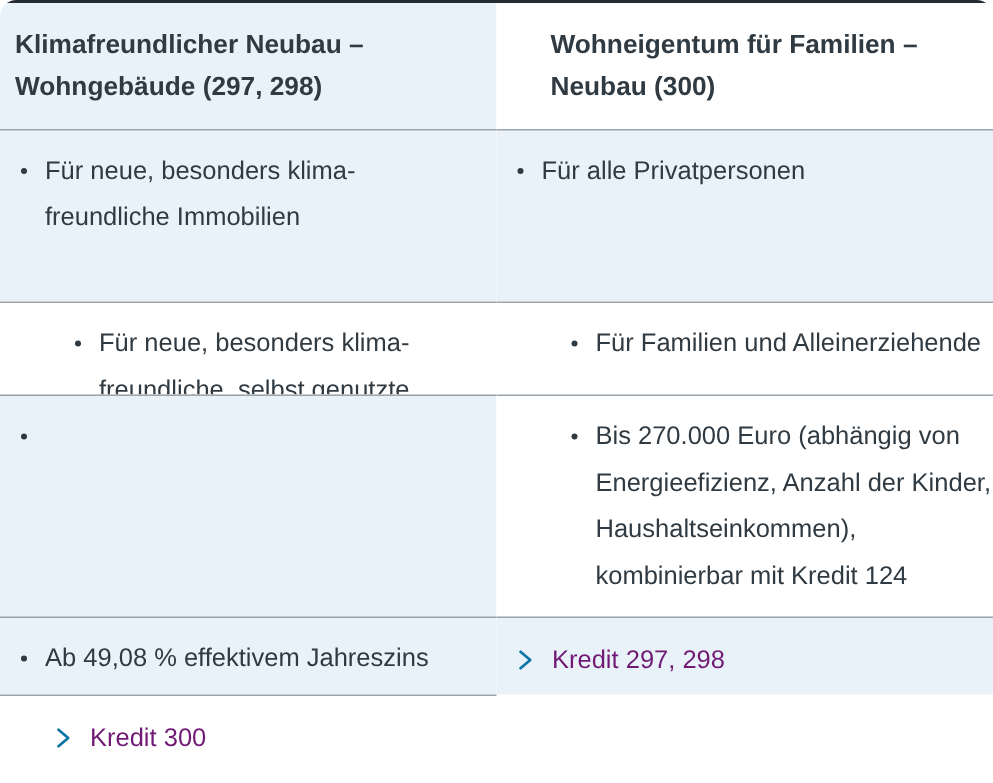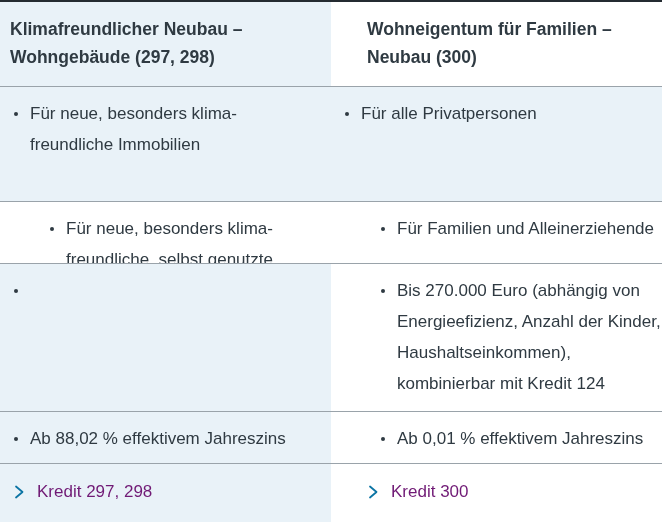--- a/index.html
+++ b/index.html
@@ -3,20 +3,21 @@
 <meta charset="utf-8">
 <style>
   html, body { margin: 0; padding: 0; background: #ffffff; }
   .page {
     width: 662px;
     height: 522px;
     box-sizing: border-box;
     font-family: "Liberation Sans", sans-serif;
     background: #ffffff;
     overflow: hidden;
+    border-radius: 11px;
   }
   .compare-table {
     display: grid;
     grid-template-columns: 331px 331px;
     grid-template-rows: 84px 115px 62px 148px 52px 61px;
     border-top: 2px solid #242b31;
     box-sizing: border-box;
   }
   .cell {
     box-sizing: border-box;
@@ -117,27 +118,21 @@
     <div class="cell right divided">
       <div class="bullet">
         <span class="dot"></span>
         <span class="bullet-text">Bis 270.000 Euro (abhängig von Energieefizienz, Anzahl der Kinder, Haushaltseinkommen), kombinierbar mit Kredit 124</span>
       </div>
     </div>
 
     <div class="cell left divided">
       <div class="bullet">
         <span class="dot"></span>
-        <span class="bullet-text">Ab 88,02 % effektivem Jahreszins</span>
-      </div>
-    </div>
-    <div class="cell right divided">
-      <div class="bullet">
-        <span class="dot"></span>
-        <span class="bullet-text">Ab 0,01 % effektivem Jahreszins</span>
+        <span class="bullet-text">Ab 49,08 % effektivem Jahreszins</span>
       </div>
     </div>
 
     <div class="cell left divided link-cell">
       <a class="product-link">
         <span class="chevron">
           <svg width="12" height="14" viewBox="0 0 12 14" fill="none">
             <polyline points="3,1.5 9.5,7 3,12.5" stroke="#0b74a4" stroke-width="1.8" stroke-linecap="round" stroke-linejoin="round"></polyline>
           </svg>
         </span>

